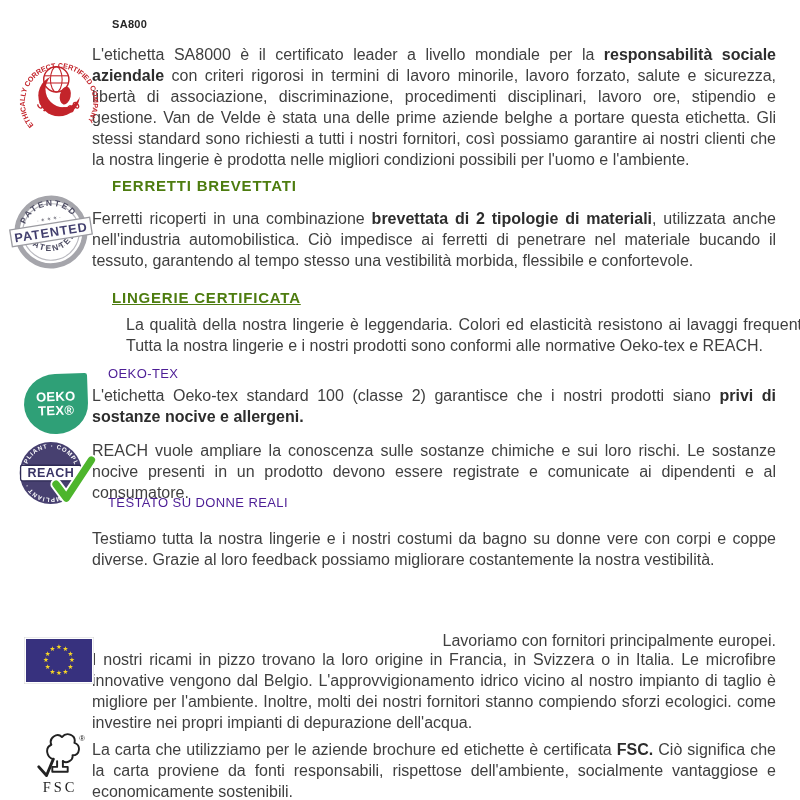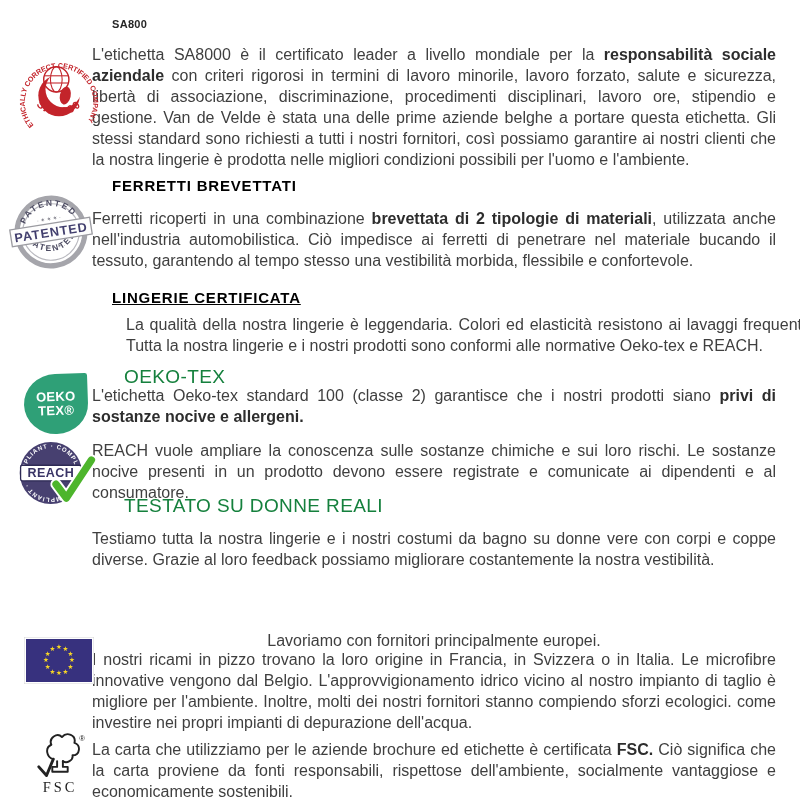--- a/index.html
+++ b/index.html
@@ -10,24 +10,24 @@
   .abs{position:absolute;}
   .para{
     left:92px;width:684px;font-size:16px;line-height:21px;
     text-align:justify;color:#3f3f3f;
   }
   .para b{color:#2d2d2d;}
   .h1{
     left:112px;font-size:11px;font-weight:700;color:#262626;letter-spacing:.3px;
   }
   .h2{
-    left:112px;font-size:15px;font-weight:700;color:#000000;letter-spacing:.8px;
+    left:112px;font-size:15px;font-weight:700;color:#4d7c0f;letter-spacing:.8px;
   }
   .sublabel{
-    left:124px;font-size:19px;color:#15803d;letter-spacing:.4px;
+    left:108px;font-size:13px;color:#4c1d95;letter-spacing:.4px;
   }
   .oeko-logo{
     left:24px;top:374px;width:64px;height:60px;
     border-radius:50% 4% 50% 50%;
     display:flex;flex-direction:column;align-items:center;justify-content:center;
     color:#ffffff;font-weight:700;font-size:13px;line-height:14px;letter-spacing:.3px;
     transform:rotate(-2deg);
   }
   svg text{font-family:"Liberation Sans", sans-serif;}
   .fsc-serif{font-family:"Liberation Serif", serif;}
@@ -127,21 +127,21 @@
     <text x="44" y="49" font-size="14.5" font-weight="bold" fill="#3a3566" letter-spacing="0.5" text-anchor="middle">REACH</text>
     <path d="M 50,57 L 62,73 L 91,29" fill="none" stroke="#ffffff" stroke-width="13" stroke-linecap="round" stroke-linejoin="round"></path>
     <path d="M 50,57 L 62,73 L 91,29" fill="none" stroke="#4db52c" stroke-width="8.5" stroke-linecap="round" stroke-linejoin="round"></path>
   </svg>
 </div>
 
 <div class="abs sublabel" style="top:495px;">TESTATO SU DONNE REALI</div>
 
 <div class="abs para" style="top:528px;">Testiamo tutta la nostra lingerie e i nostri costumi da bagno su donne vere con corpi e coppe diverse. Grazie al loro feedback possiamo migliorare costantemente la nostra vestibilità.</div>
 
-<div class="abs para" style="top:630px;text-align:center;">Lavoriamo con fornitori principalmente europei.</div>
+<div class="abs para" style="top:630px;text-align:right;">Lavoriamo con fornitori principalmente europei.</div>
 <div class="abs para" style="top:649px;">I nostri ricami in pizzo trovano la loro origine in Francia, in Svizzera o in Italia. Le microfibre innovative vengono dal Belgio. L'approvvigionamento idrico vicino al nostro impianto di taglio è migliore per l'ambiente. Inoltre, molti dei nostri fornitori stanno compiendo sforzi ecologici. come investire nei propri impianti di depurazione dell'acqua.</div>
 
 <div class="abs" style="left:24px;top:637px;width:70px;height:47px;">
   <svg width="70" height="47" viewBox="0 0 70 47">
     <rect x="0" y="0" width="70" height="47" fill="#ffffff" stroke="#d6d6d6" stroke-width="1"></rect>
     <rect x="2" y="2" width="66" height="43" fill="#37317e"></rect>
     <g fill="#f5d426" font-size="6.5" text-anchor="middle">
       <text x="35" y="12.3">★</text>
       <text x="41.5" y="14.1">★</text>
       <text x="46.3" y="18.8">★</text>

